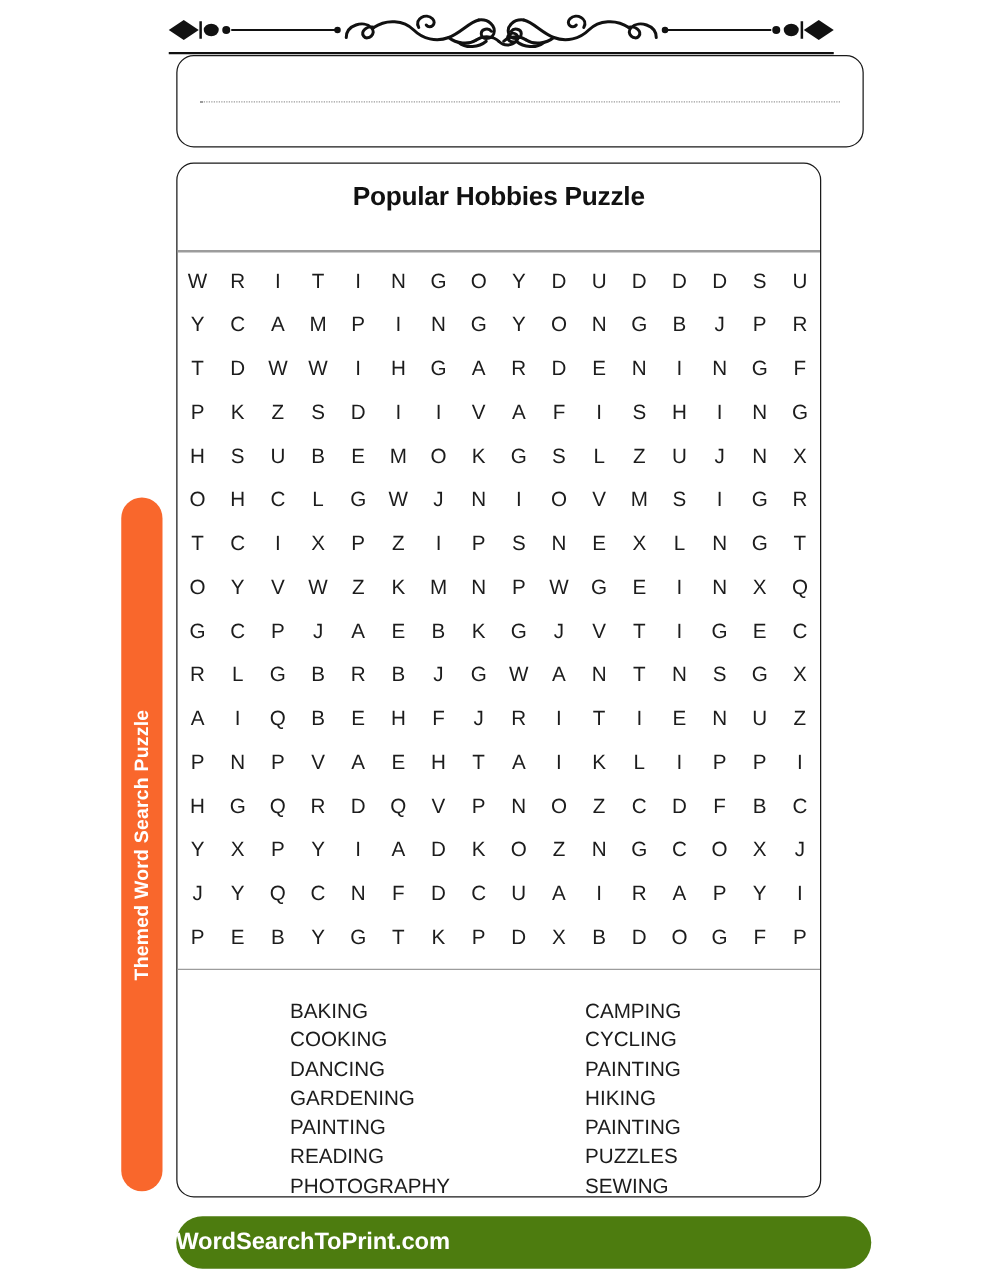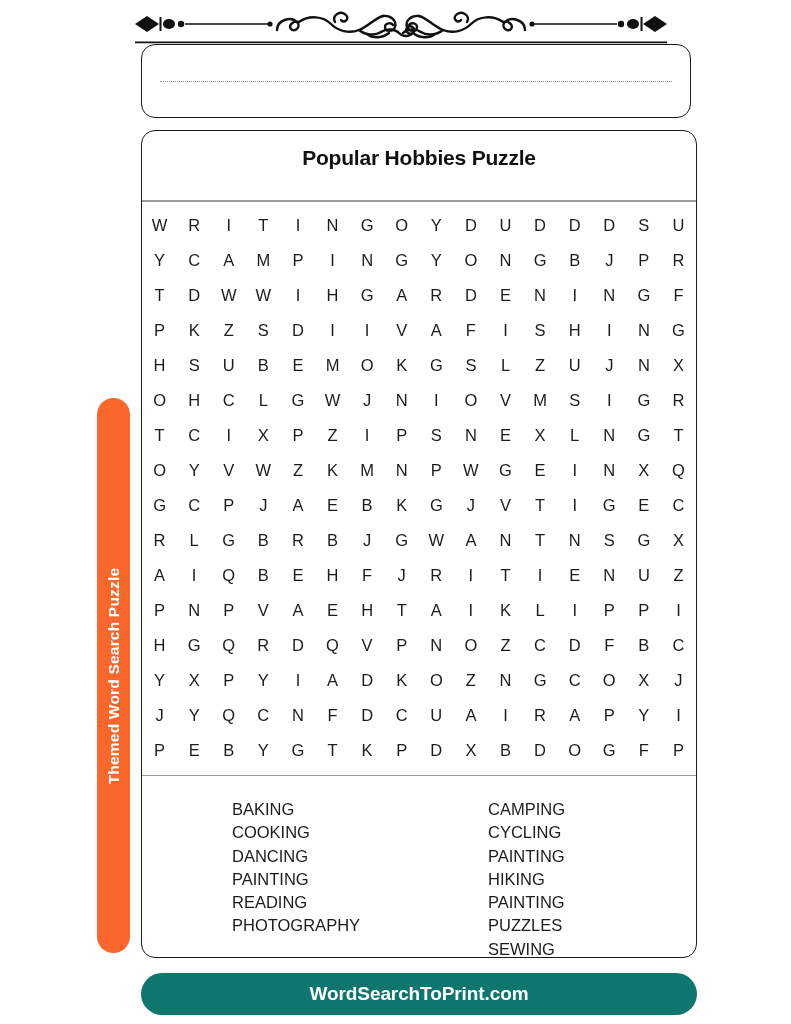--- a/index.html
+++ b/index.html
@@ -44,21 +44,21 @@
     top: 36px;
     height: 0;
     border-top: 1.5px dotted #9a9a9a;
   }
 
   
   #puzzle-card {
     position: absolute;
     left: 141px;
     top: 130px;
-    width: 556px;
+    width: 516px;
     height: 828px;
     border: 1.6px solid #1a1a1a;
     border-radius: 14px;
     background: #ffffff;
     box-sizing: border-box;
     overflow: hidden;
   }
 
   #puzzle-title {
     text-align: center;
@@ -102,20 +102,21 @@
     height: 1.5px;
     background: #9c9c9c;
     margin-top: 7px;
   }
 
   
   #word-list {
     display: flex;
     padding: 22px 0 0 0;
     box-sizing: border-box;
+    align-items: flex-end;
   }
   .word-column {
     flex: 1;
     padding-left: 90px;
     box-sizing: border-box;
   }
   .word-column.right { padding-left: 48px; }
   .word-item {
     font-size: 16.5px;
     color: #1c1c1c;
@@ -146,25 +147,24 @@
     letter-spacing: 0.2px;
   }
 
   
   #footer-banner {
     position: absolute;
     left: 141px;
     top: 973px;
     width: 556px;
     height: 42px;
-    background: #0f766e;
+    background: #4d7c0f;
     border-radius: 21px;
     display: flex;
     align-items: center;
-    justify-content: center;
     box-sizing: border-box;
   }
   #footer-text {
     color: #ffffff;
     font-size: 19px;
     font-weight: bold;
     letter-spacing: -0.1px;
   }
 </style>
 </head>
@@ -513,20 +513,21 @@
       </div>
     </div>
 
   <div id="grid-divider-bottom"></div>
 
   <div id="word-list">
     <div class="word-column left" id="word-col-left">
         <div class="word-item">BAKING</div>
         <div class="word-item">COOKING</div>
         <div class="word-item">DANCING</div>
+        <div class="word-item">GARDENING</div>
         <div class="word-item">PAINTING</div>
         <div class="word-item">READING</div>
         <div class="word-item">PHOTOGRAPHY</div>
       </div>
     <div class="word-column right" id="word-col-right">
         <div class="word-item">CAMPING</div>
         <div class="word-item">CYCLING</div>
         <div class="word-item">PAINTING</div>
         <div class="word-item">HIKING</div>
         <div class="word-item">PAINTING</div>

